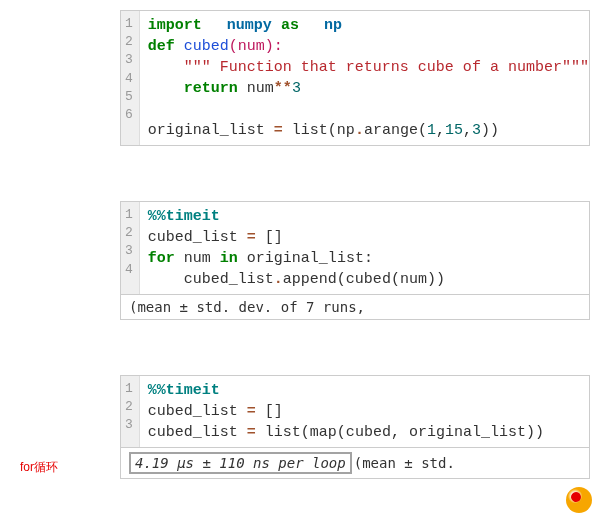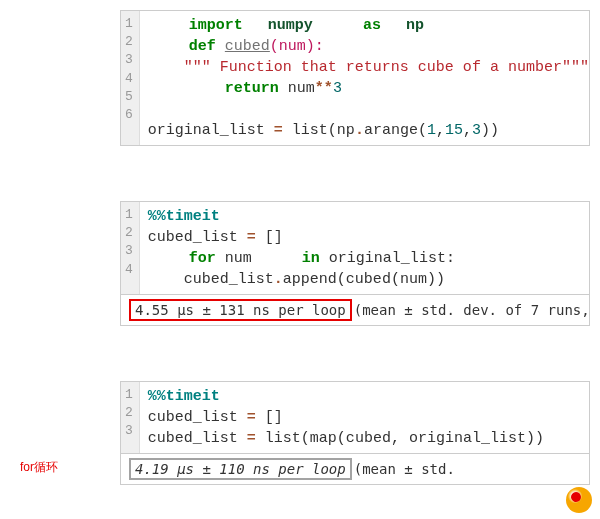--- a/index.html
+++ b/index.html
@@ -30,23 +30,23 @@
   }
   .gutter div {
     font-size: 13px;
   }
   .code {
     padding: 4px 8px;
     line-height: 1.4;
     white-space: pre;
     overflow: hidden;
   }
-  .kw { color: #008000; font-weight: bold; margin-left: 41px; }
-  .nn { color: #14532d; font-weight: bold; padding-left: 16px; }
-  .fn { color: #737373; text-decoration: underline; }
+  .kw { color: #008000; font-weight: bold; }
+  .nn { color: #0369a1; font-weight: bold; padding-left: 16px; }
+  .fn { color: #1d4ed8; }
   .op { color: #a0522d; font-weight: bold; }
   .str { color: #b8292f; }
   .num { color: #006666; }
   .paren { color: #be185d; }
   .mag { color: #008080; font-weight: bold; margin-top: 23px; }
   .section-label {
     position: absolute;
     left: 10px;
     font-family: Arial, sans-serif;
     font-size: 12px;
@@ -136,21 +136,20 @@
     <div>2</div>
     <div>3</div>
     <div>4</div>
   </div>
   <div class="code"><span class="mag">%%timeit</span>
 <span>cubed_list </span><span class="op">=</span><span> []</span>
 <span class="kw">for</span><span> num </span><span class="kw">in</span><span> original_list:</span>
 <span>    cubed_list</span><span class="op">.</span><span>append(cubed(num))</span></div>
 </div>
 <div class="result-line">
-  <span class="timing-box box-red">4.55 µs ± 131 ns per loop</span>
   <span> (mean ± std. dev. of 7 runs,</span>
 </div>
 
 <div style="height:55px"></div>
 
 <div class="section-wrap">
   
 </div>
 
 <div class="code-block">

